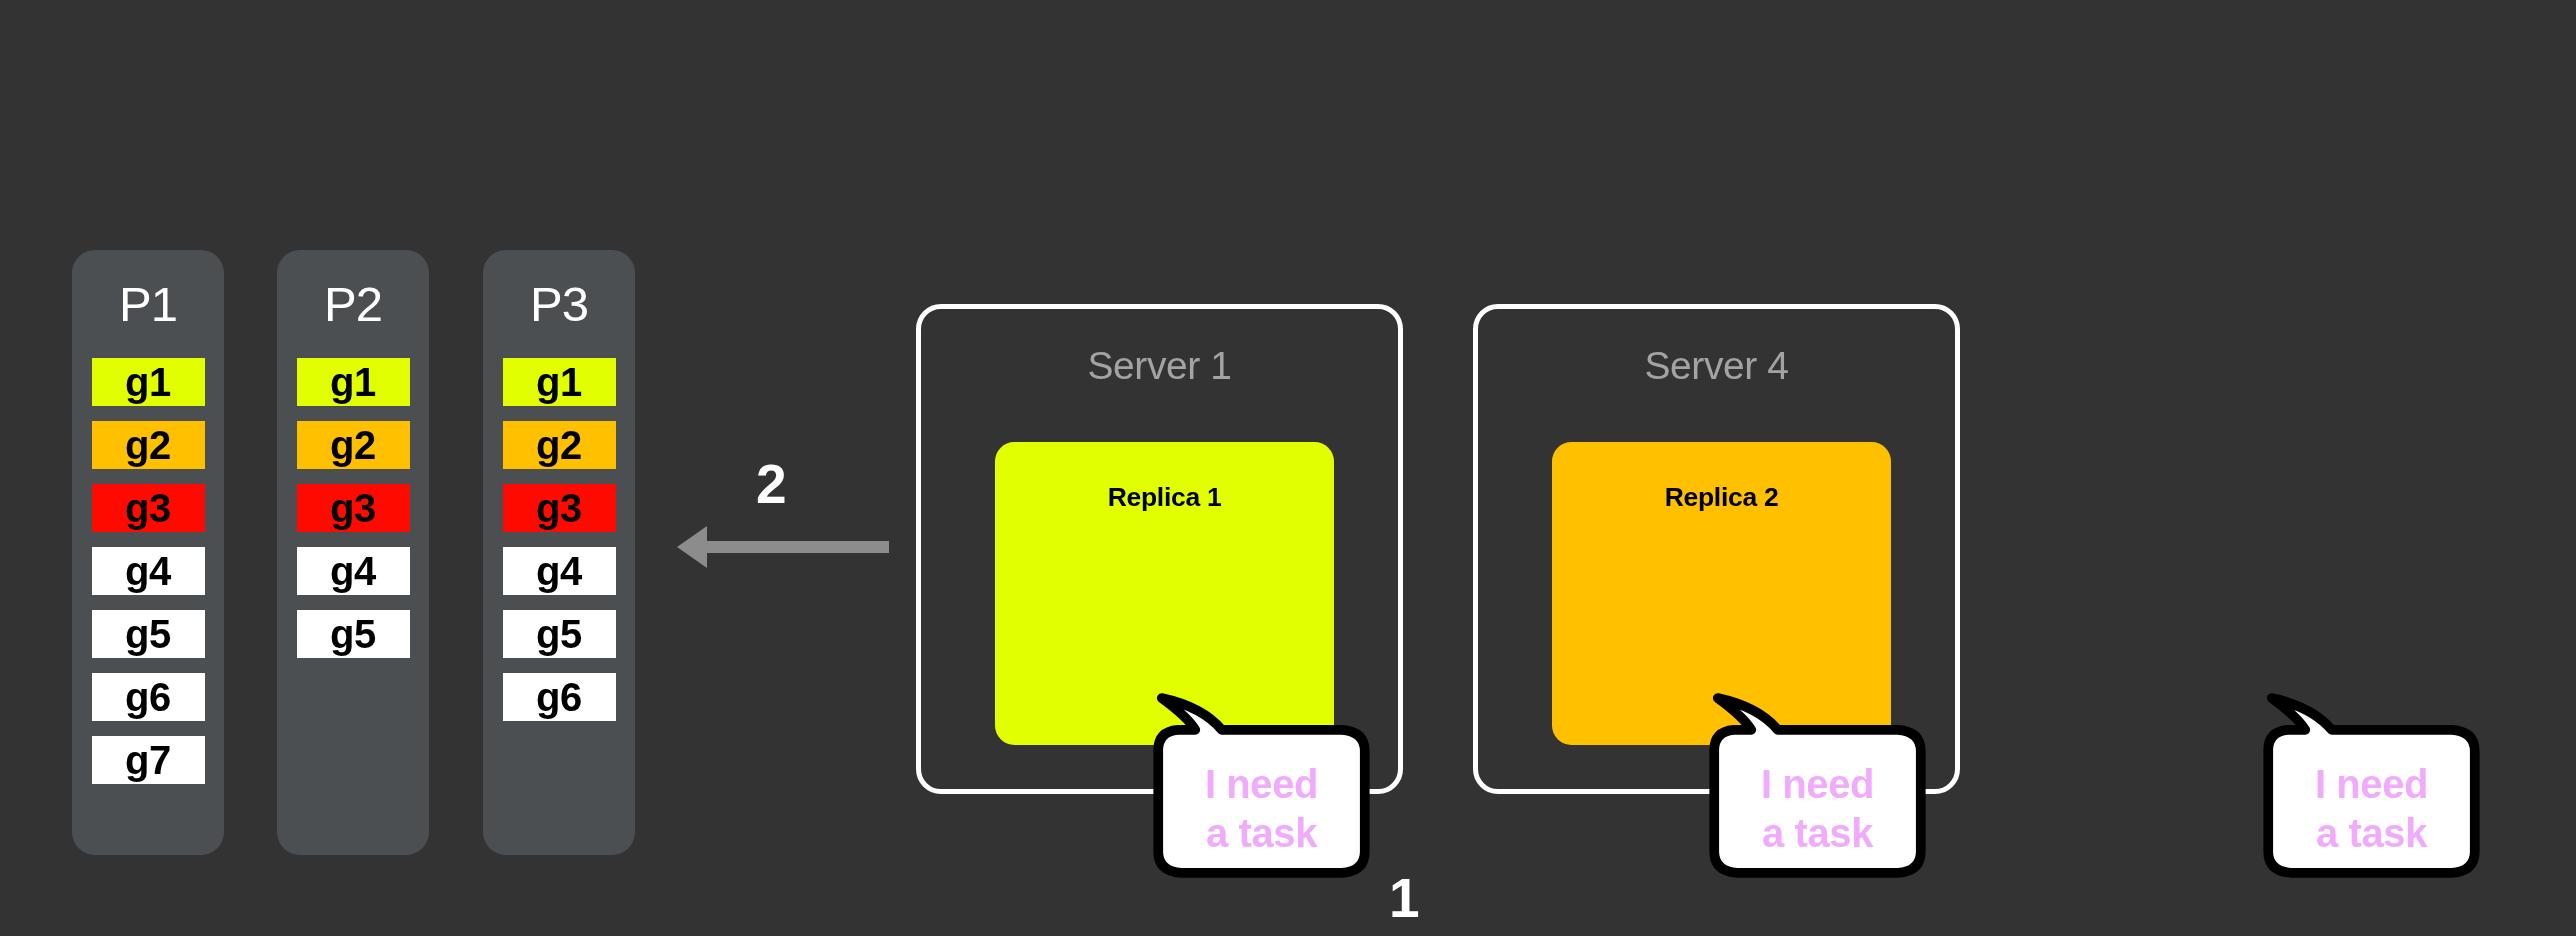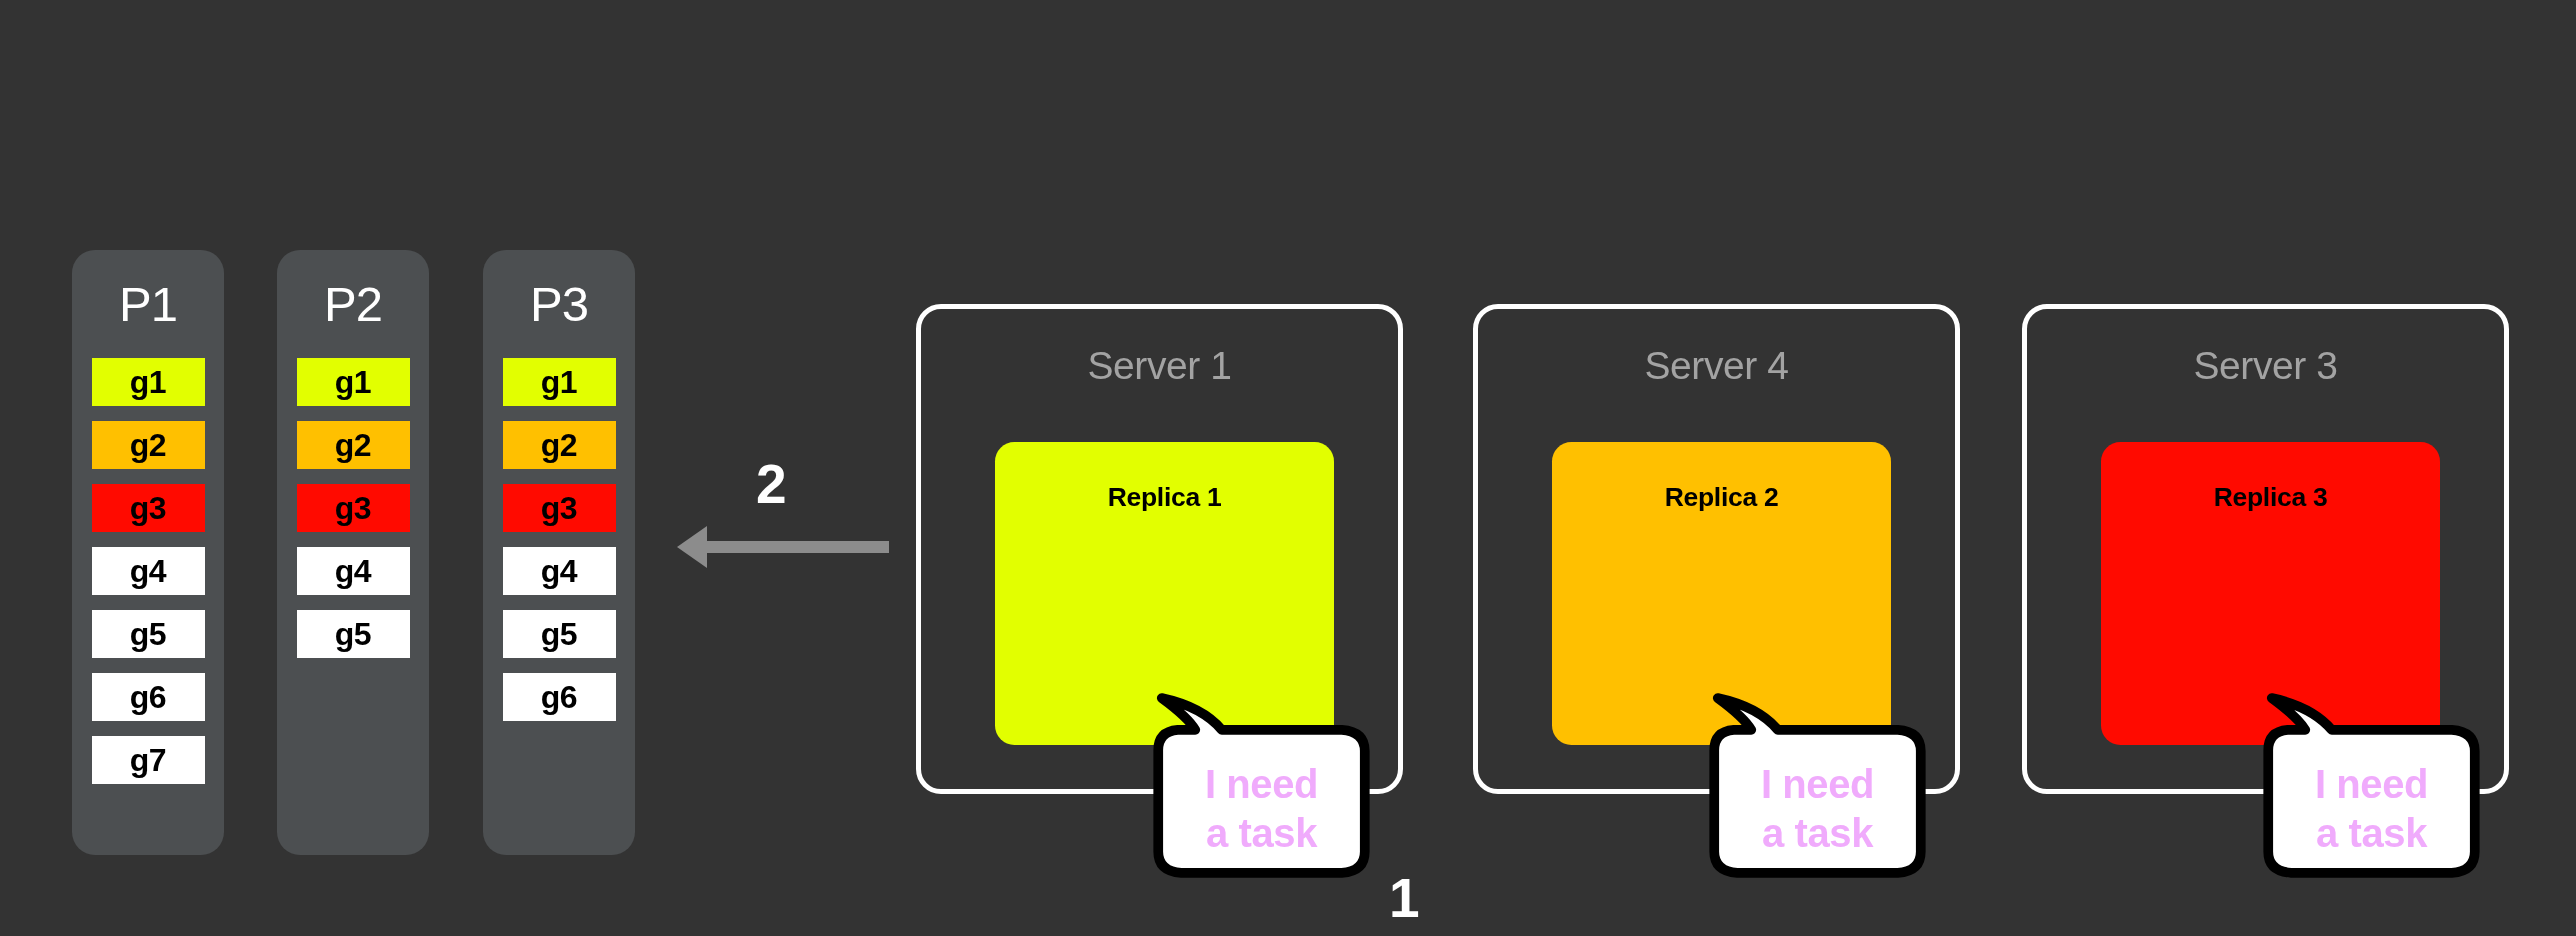--- a/index.html
+++ b/index.html
@@ -40,21 +40,21 @@
     left: 0;
     right: 0;
   }
   .gitem {
     height: 48px;
     margin: 0 auto 15px auto;
     display: flex;
     align-items: center;
     justify-content: center;
     color: #000000;
-    font-size: 32px;
+    font-size: 40px;
     font-weight: bold;
     letter-spacing: -0.4px;
     line-height: 1;
   }
   .gitem:last-child { margin-bottom: 0; }
 
   
   .arrow-wrap {
     position: absolute;
   }
@@ -243,26 +243,20 @@
   </div>
 
   <div class="bubble" style="left:1698px; top:691px;">
     <svg width="239" height="203" viewBox="0 0 270 230" aria-hidden="true">
       <path d="M18,67 Q18,46 40,44 L60,44 Q52,30 22,8 Q68,18 90,44 L226,44 Q252,46 252,68 L252,182 Q252,204 226,206 L44,206 Q18,204 18,182 Z" fill="#FFFFFF" stroke="#000000" stroke-width="11" stroke-linejoin="round"></path>
     </svg>
     <div class="bubble-text" style="left:16px; top:69px; width:207px;">I need
 a task</div>
   </div>
 
-  <div class="server" style="left:2022px; top:304px; width:487px; height:490px;">
-    <div class="server-title">Server 3</div>
-    <div class="replica" style="left:74px; top:133px; width:339px; height:303px; background:#FF0A00;">
-      <div class="replica-label">Replica 3</div>
-    </div>
-  </div>
 
   <div class="bubble" style="left:2252px; top:691px;">
     <svg width="239" height="203" viewBox="0 0 270 230" aria-hidden="true">
       <path d="M18,67 Q18,46 40,44 L60,44 Q52,30 22,8 Q68,18 90,44 L226,44 Q252,46 252,68 L252,182 Q252,204 226,206 L44,206 Q18,204 18,182 Z" fill="#FFFFFF" stroke="#000000" stroke-width="11" stroke-linejoin="round"></path>
     </svg>
     <div class="bubble-text" style="left:16px; top:69px; width:207px;">I need
 a task</div>
   </div>
 
   <div class="step-label" style="left:1389px; top:871px;">1</div>

